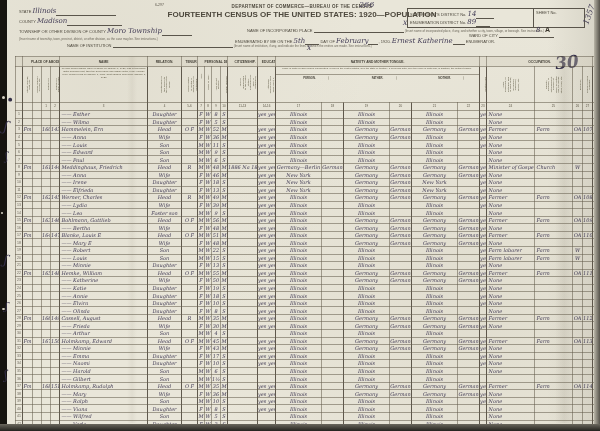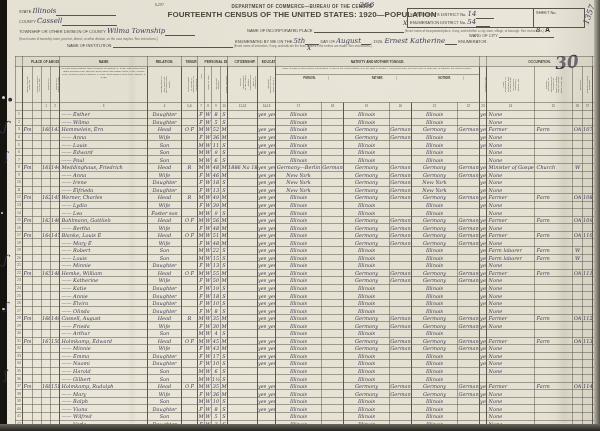--- a/index.html
+++ b/index.html
@@ -96,55 +96,55 @@
 
     <div class="h-title">
       <div class="h-dept pt">DEPARTMENT OF COMMERCE—BUREAU OF THE CENSUS</div>
       <div class="h-main pt">FOURTEENTH CENSUS OF THE UNITED STATES: 1920—POPULATION</div>
     </div>
 
     <div class="h-left">
       <div class="row tiny pt"><span>STATE</span>
         <span class="hw hw-line">Illinois</span><span class="blank" style="width:60px"></span></div>
       <div class="row tiny pt"><span>COUNTY</span>
-        <span class="hw hw-line">Cassell</span><span class="blank" style="width:55px"></span></div>
+        <span class="hw hw-line">Madison</span><span class="blank" style="width:55px"></span></div>
       <div class="row tiny pt"><span>TOWNSHIP OR OTHER DIVISION OF COUNTY</span>
-        <span class="hw hw-line">Wilma Township</span><span class="blank" style="width:30px"></span></div>
+        <span class="hw hw-line">Moro Township</span><span class="blank" style="width:30px"></span></div>
       <div class="row note">(Insert name of township, town, precinct, district, or other division, as the case may be. See instructions.)</div>
     </div>
 
     <div class="inst-line pt">
       <span>NAME OF INSTITUTION</span>
       <span class="blank" style="width:120px"></span>
       <span class="note">(Insert name of institution, if any, and indicate the lines on which the entries are made. See instructions.)</span>
     </div>
 
     <div class="incorp-line pt">
       <span>NAME OF INCORPORATED PLACE</span>
       <span class="blank" style="width:90px"></span>
       <span class="note">(Insert name of incorporated place, if any, and whether a city, town, village, or borough. See instructions.)</span>
     </div>
 
     <div class="enum-line pt">
       <span>ENUMERATED BY ME ON THE</span>
       <span class="hw hw-line">5th</span><span class="blank" style="width:14px"></span>
       <span>DAY OF</span>
-      <span class="hw hw-line">August</span><span class="blank" style="width:10px"></span>,
+      <span class="hw hw-line">February</span><span class="blank" style="width:10px"></span>,
       <span>1920.</span>
       <span class="hw hw-line">Ernest Katherine</span><span class="blank" style="width:12px"></span>
       <span>ENUMERATOR.</span>
     </div>
 
     <div class="h-right">
       <div class="sdbox">
         <div class="sd-l">
           <div class="sd-row tiny pt"><span>SUPERVISOR'S DISTRICT No.</span>
             <span class="hw hw-line">14</span><span class="blank" style="width:18px"></span></div>
           <div class="sd-row tiny pt"><span>ENUMERATION DISTRICT No.</span>
-            <span class="hw hw-line">54</span><span class="blank" style="width:14px"></span></div>
+            <span class="hw hw-line">89</span><span class="blank" style="width:14px"></span></div>
         </div>
         <div class="sd-r">
           <div class="sd-row tiny pt">SHEET No.</div>
           <div class="sd-row"><span class="hw hw-line">8</span>
             <span class="sheetA pt">A</span></div>
         </div>
       </div>
     </div>
     <div class="ward-line pt">
       <span>WARD OF CITY</span>

